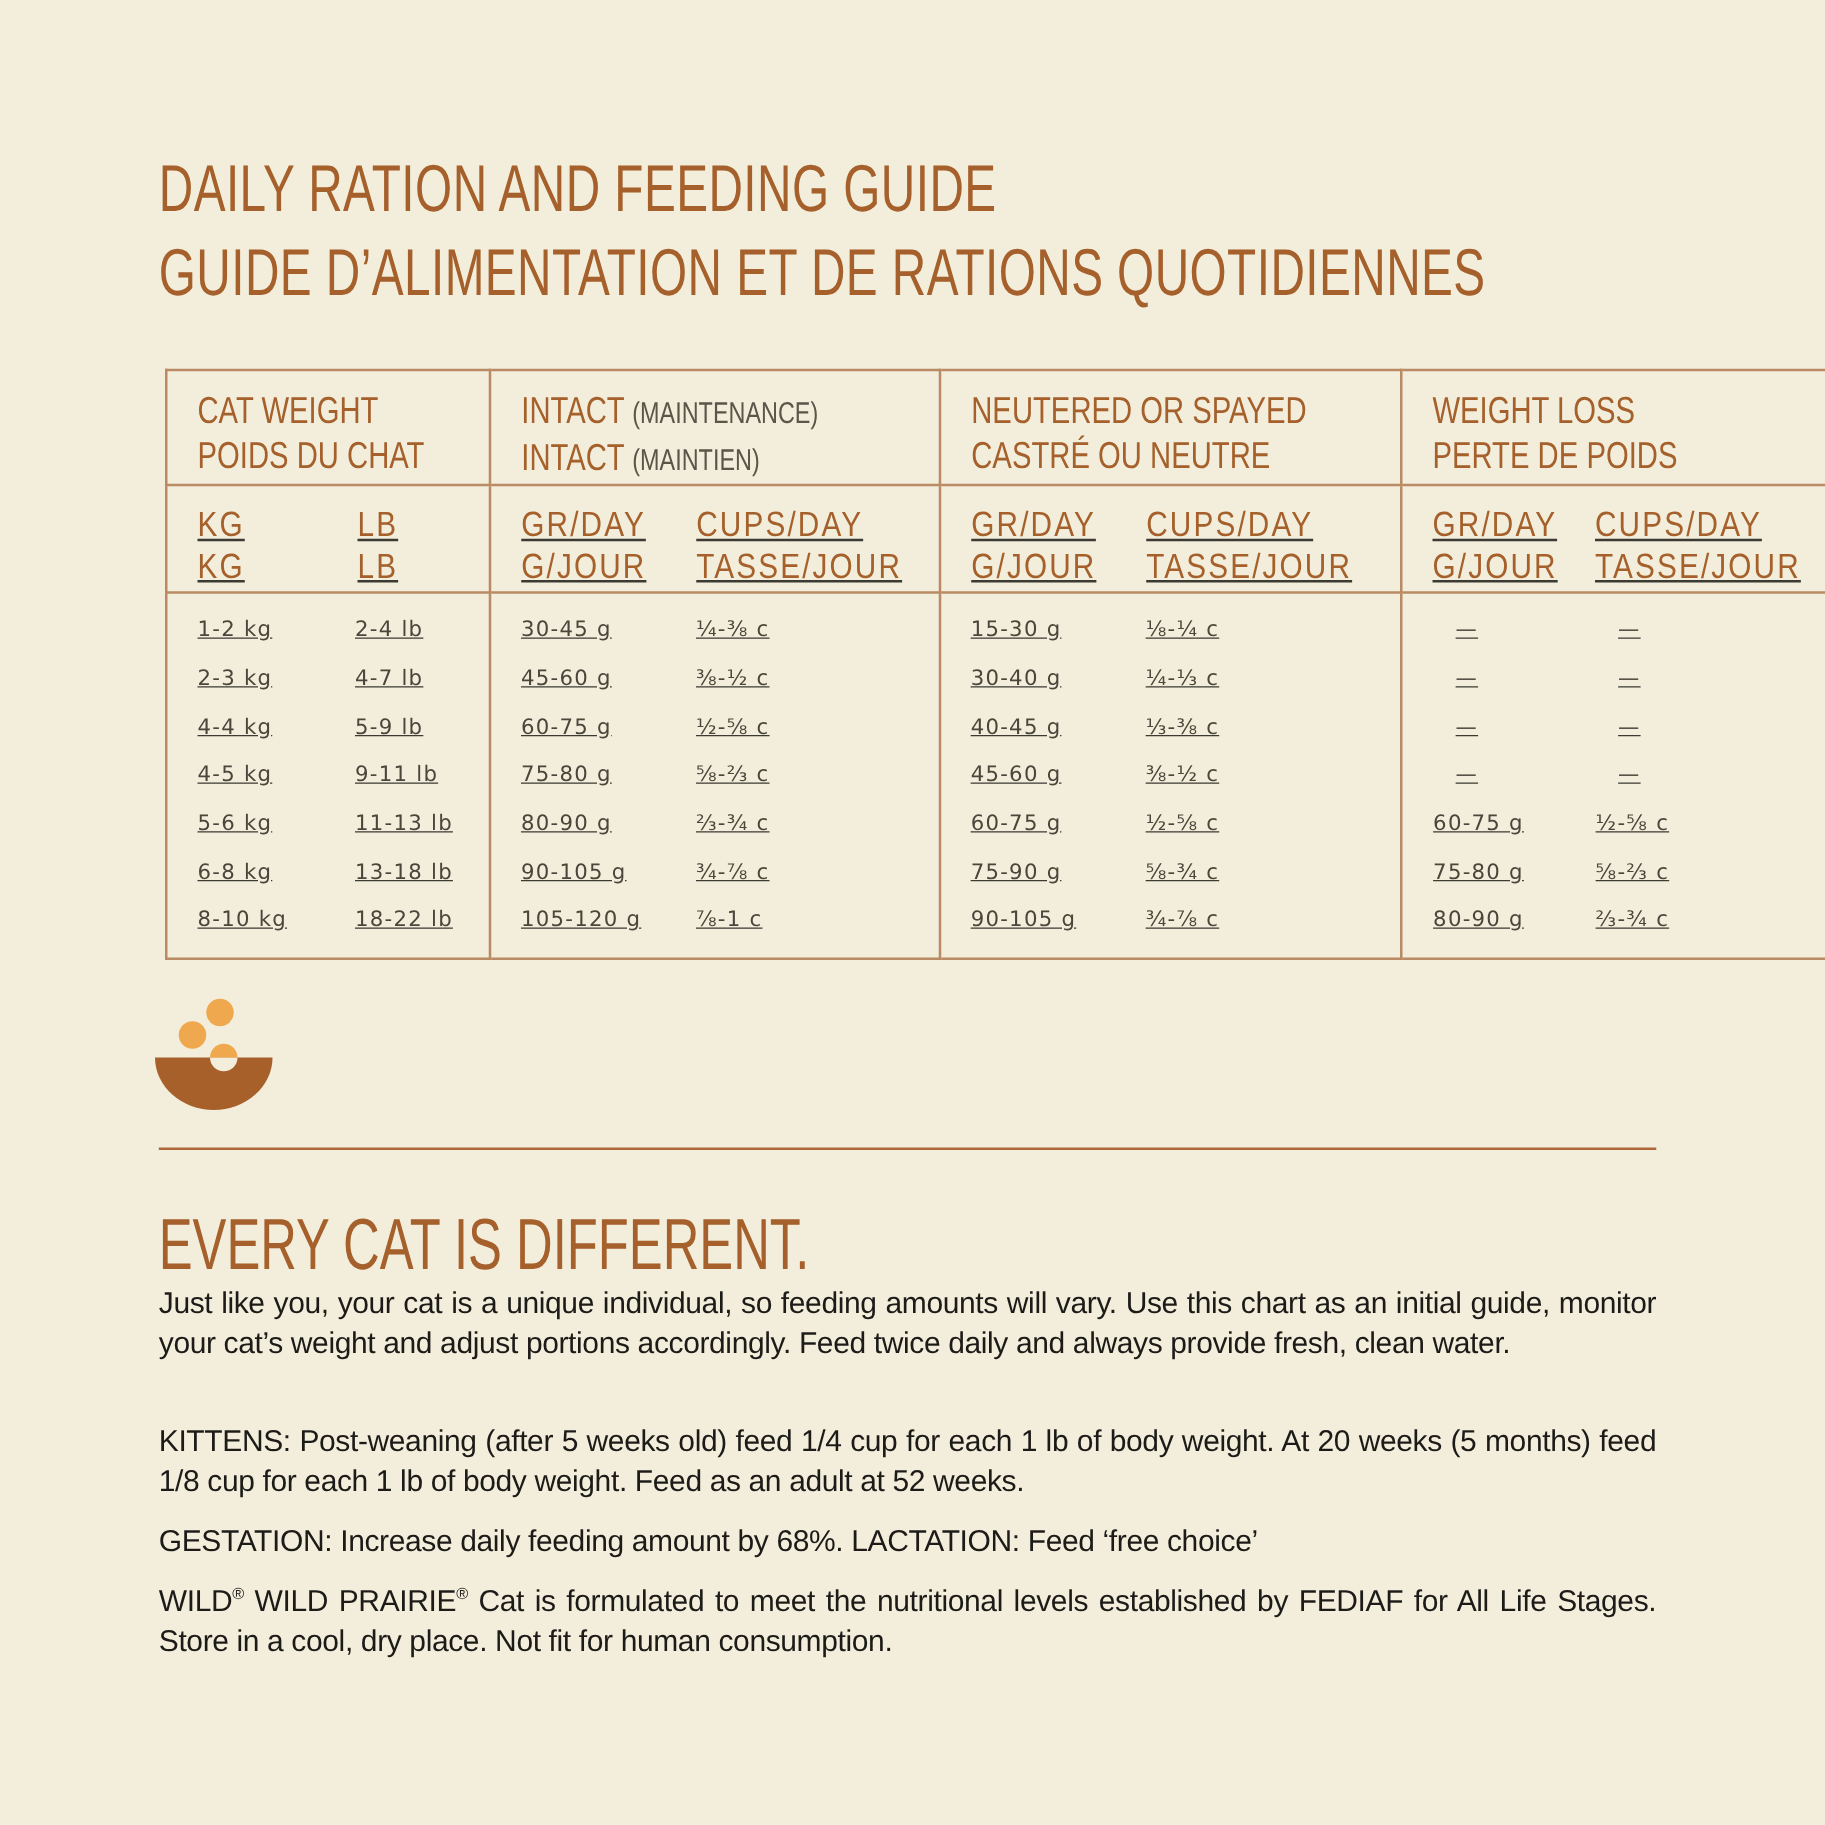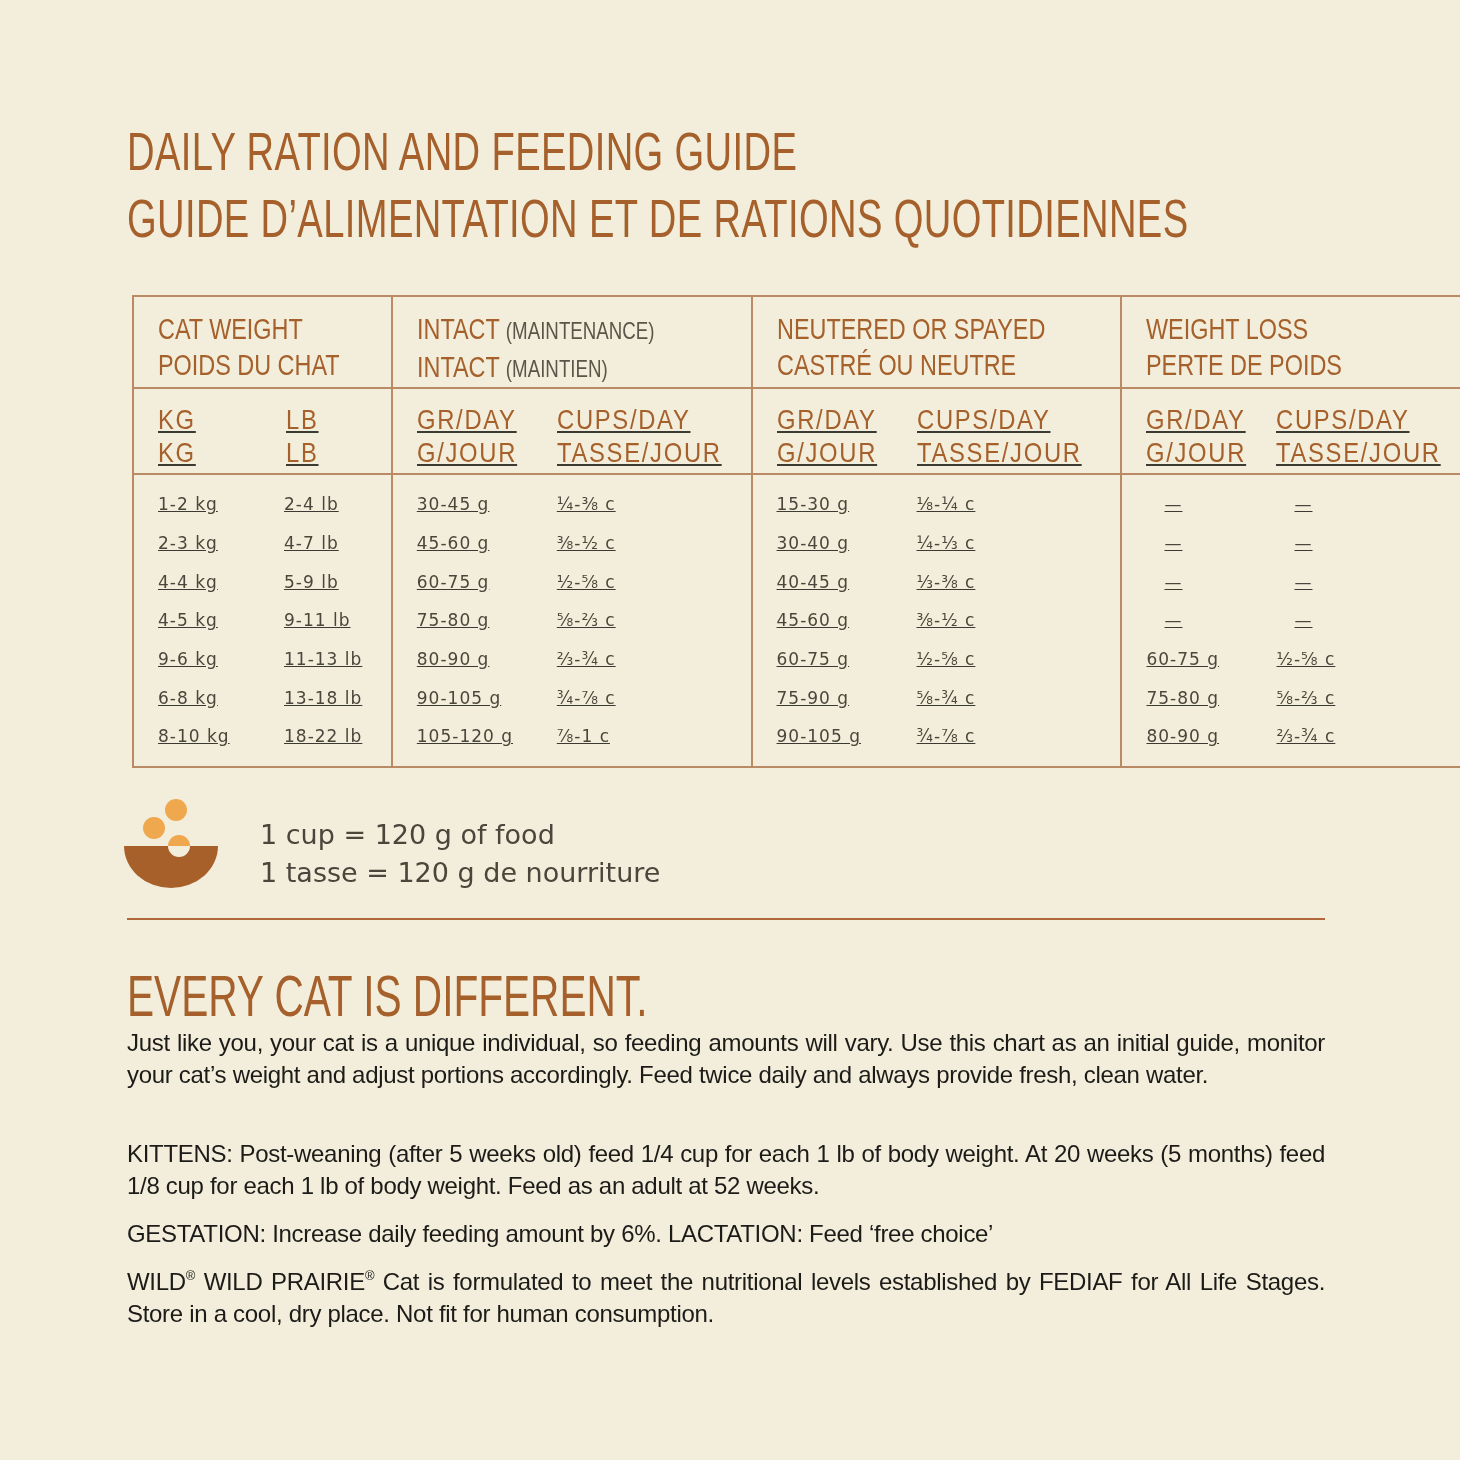--- a/index.html
+++ b/index.html
@@ -244,21 +244,21 @@
           </div>
       <div class="row">
             <span class="c1">4-4 kg</span>
             <span>5-9 lb</span>
           </div>
       <div class="row">
             <span class="c1">4-5 kg</span>
             <span>9-11 lb</span>
           </div>
       <div class="row">
-            <span class="c1">9-6 kg</span>
+            <span class="c1">5-6 kg</span>
             <span>11-13 lb</span>
           </div>
       <div class="row">
             <span class="c1">6-8 kg</span>
             <span>13-18 lb</span>
           </div>
       <div class="row">
             <span class="c1">8-10 kg</span>
             <span>18-22 lb</span>
           </div>
@@ -358,26 +358,22 @@
   </table>
 
 <div class="cup-note">
   <svg class="bowl-icon" viewBox="0 0 96 92">
     <circle cx="52" cy="12" r="11" fill="#f0a84e"></circle>
     <circle cx="30" cy="30" r="11" fill="#f0a84e"></circle>
     <path d="M0 48 H94 A47 42 0 0 1 0 48 Z" fill="#a8602b"></path>
     <path d="M44 48 A11 11 0 0 0 66 48 Z" fill="#f2eedb"></path>
     <path d="M44 48 A11 11 0 0 1 66 48 Z" fill="#f0a84e"></path>
   </svg>
-  <div class="cup-text">
-    <div>1 cup = 120 g of food</div>
-    <div>1 tasse = 120 g de nourriture</div>
-  </div>
 </div>
 
 <div class="divider"></div>
 
 <div class="subhead">EVERY CAT IS DIFFERENT.</div>
 
 <div class="para p1">Just like you, your cat is a unique individual, so feeding amounts will vary. Use this chart as an initial guide, monitor your cat’s weight and adjust portions accordingly. Feed twice daily and always provide fresh, clean water.</div>
 <div class="para p2">KITTENS: Post-weaning (after 5 weeks old) feed 1/4 cup for each 1 lb of body weight. At 20 weeks (5 months) feed 1/8 cup for each 1 lb of body weight. Feed as an adult at 52 weeks.</div>
-<div class="para p3">GESTATION: Increase daily feeding amount by 6%. LACTATION: Feed ‘free choice’</div>
+<div class="para p3">GESTATION: Increase daily feeding amount by 68%. LACTATION: Feed ‘free choice’</div>
 <div class="para p4"><span>WILD</span><sup>®</sup><span> WILD PRAIRIE</span><sup>®</sup><span> Cat is formulated to meet the nutritional levels established by FEDIAF for All Life Stages. Store in a cool, dry place. Not fit for human consumption.</span></div>
 
 </body></html>

